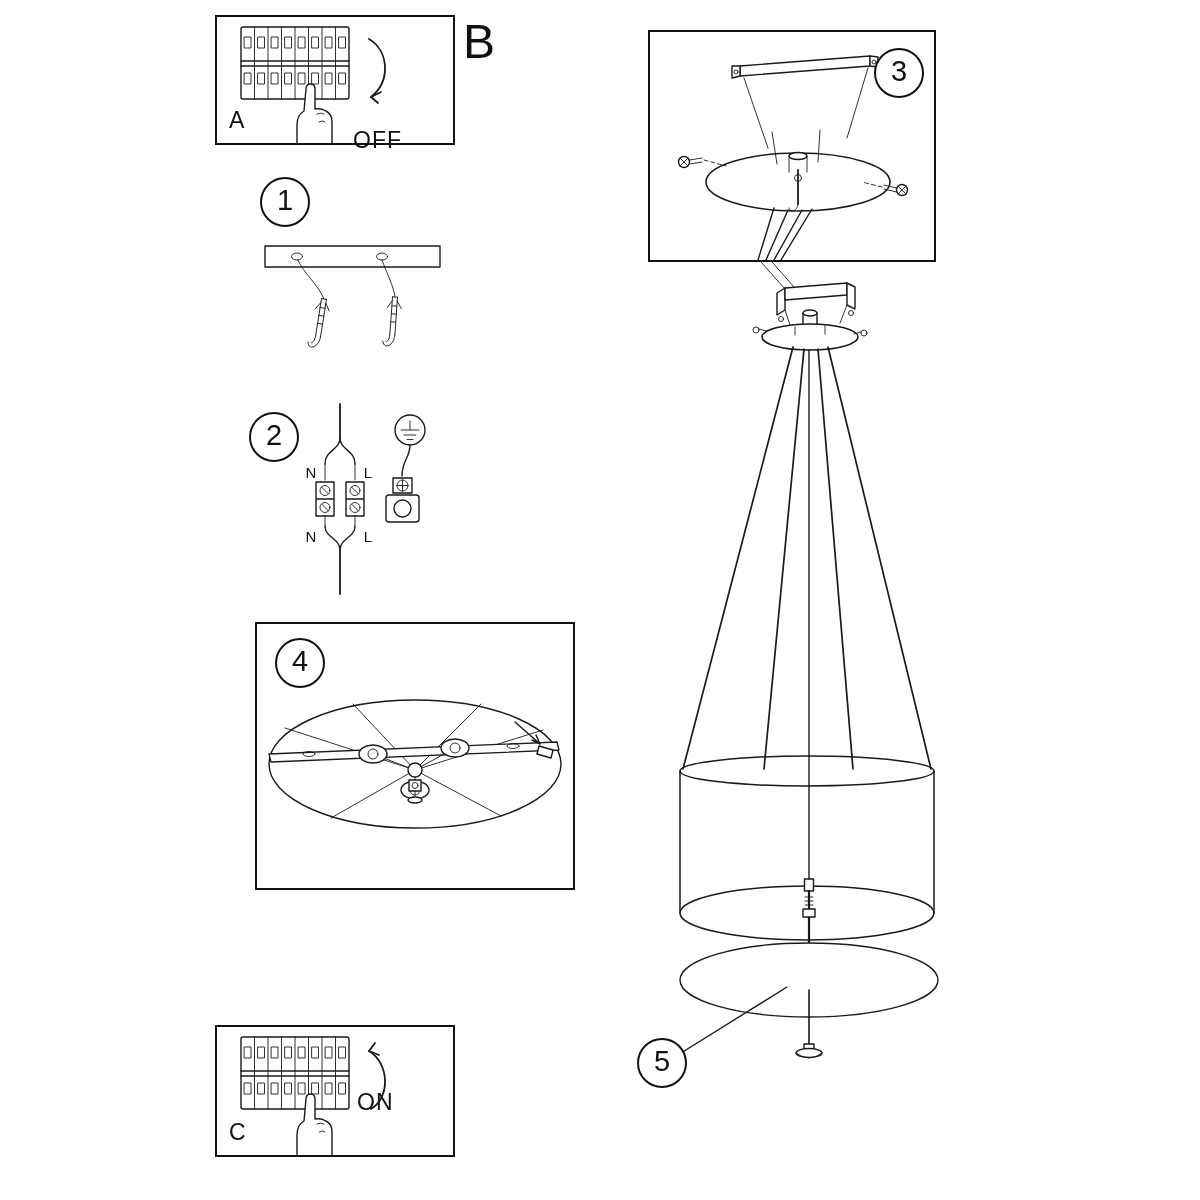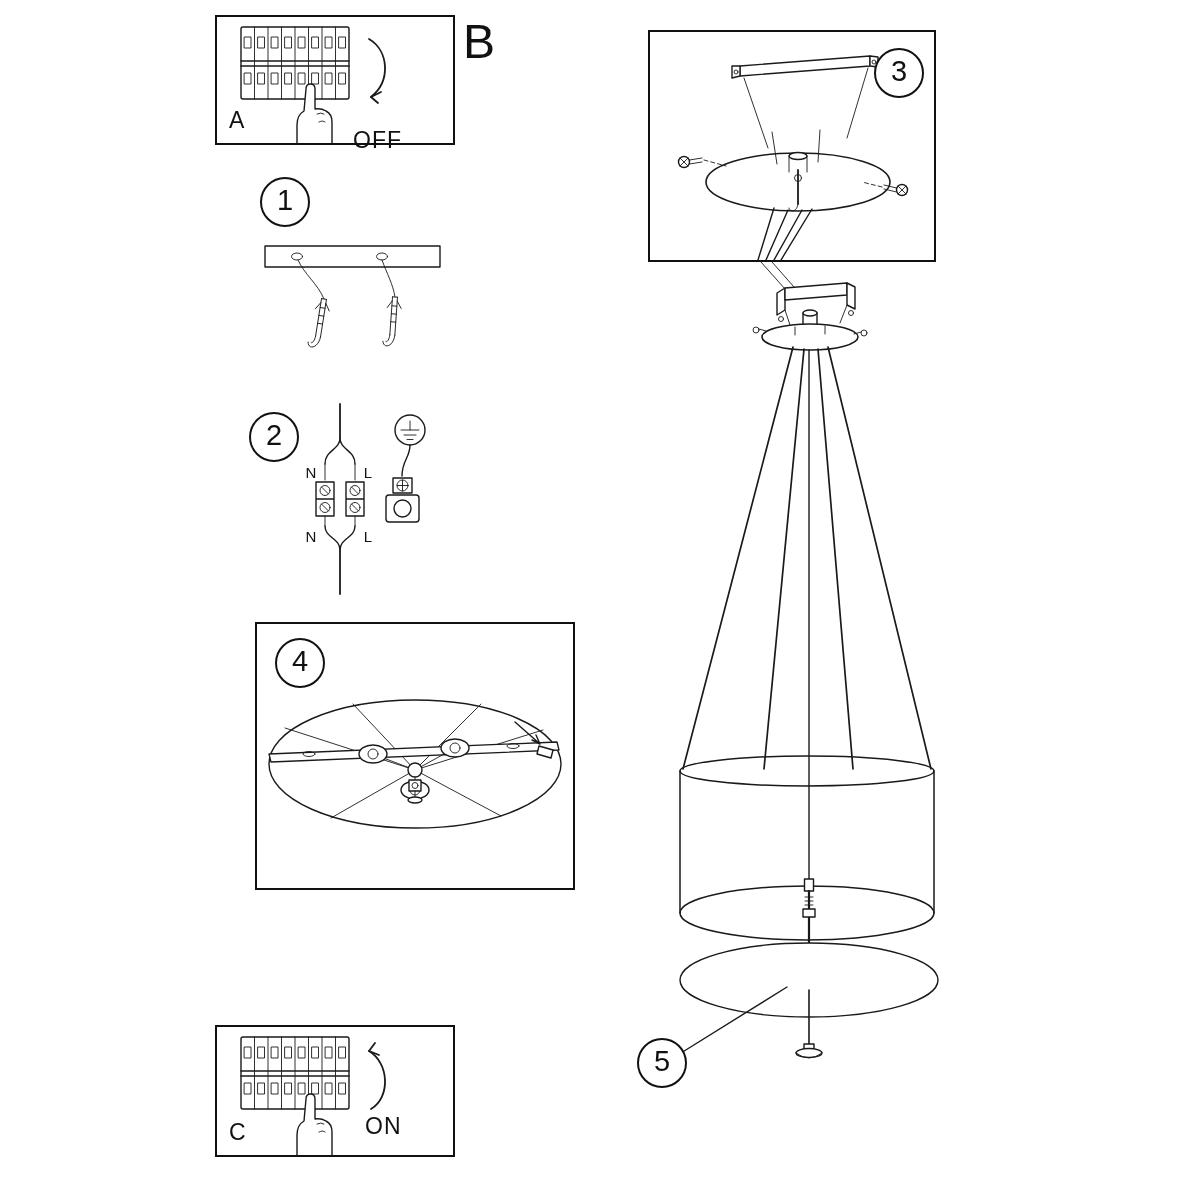--- a/index.html
+++ b/index.html
@@ -223,17 +223,17 @@
       <g>
         <path class="fw" d="M80 128 L80 108 Q80 98 87 94 L89 72 Q89 67 93.5 67 Q98 67 98 72 L98 92 Q104 91 109 94 Q115 97 115 105 L115 128"></path>
         <path class="ln thin" d="M100 97 q4 -2 7 0 M102 105 q4 -2 6 0"></path>
       </g>
       <g>
         <path class="ln" style="stroke-width:1.8" d="M154 82 C174 70 172 36 152 24"></path>
         <path class="ln" style="stroke-width:1.8" d="M152 24 L162 28 M152 24 L158 16"></path>
       </g>
     </svg>
     <div class="corner-label" style="left:12px;top:92px;">C</div>
-    <div class="action-label" style="left:140px;top:86px;margin-left:8px;">ON</div>
+    <div class="action-label" style="left:140px;top:62px;">ON</div>
   </div>
 
 
 </div>
 
 </body></html>

